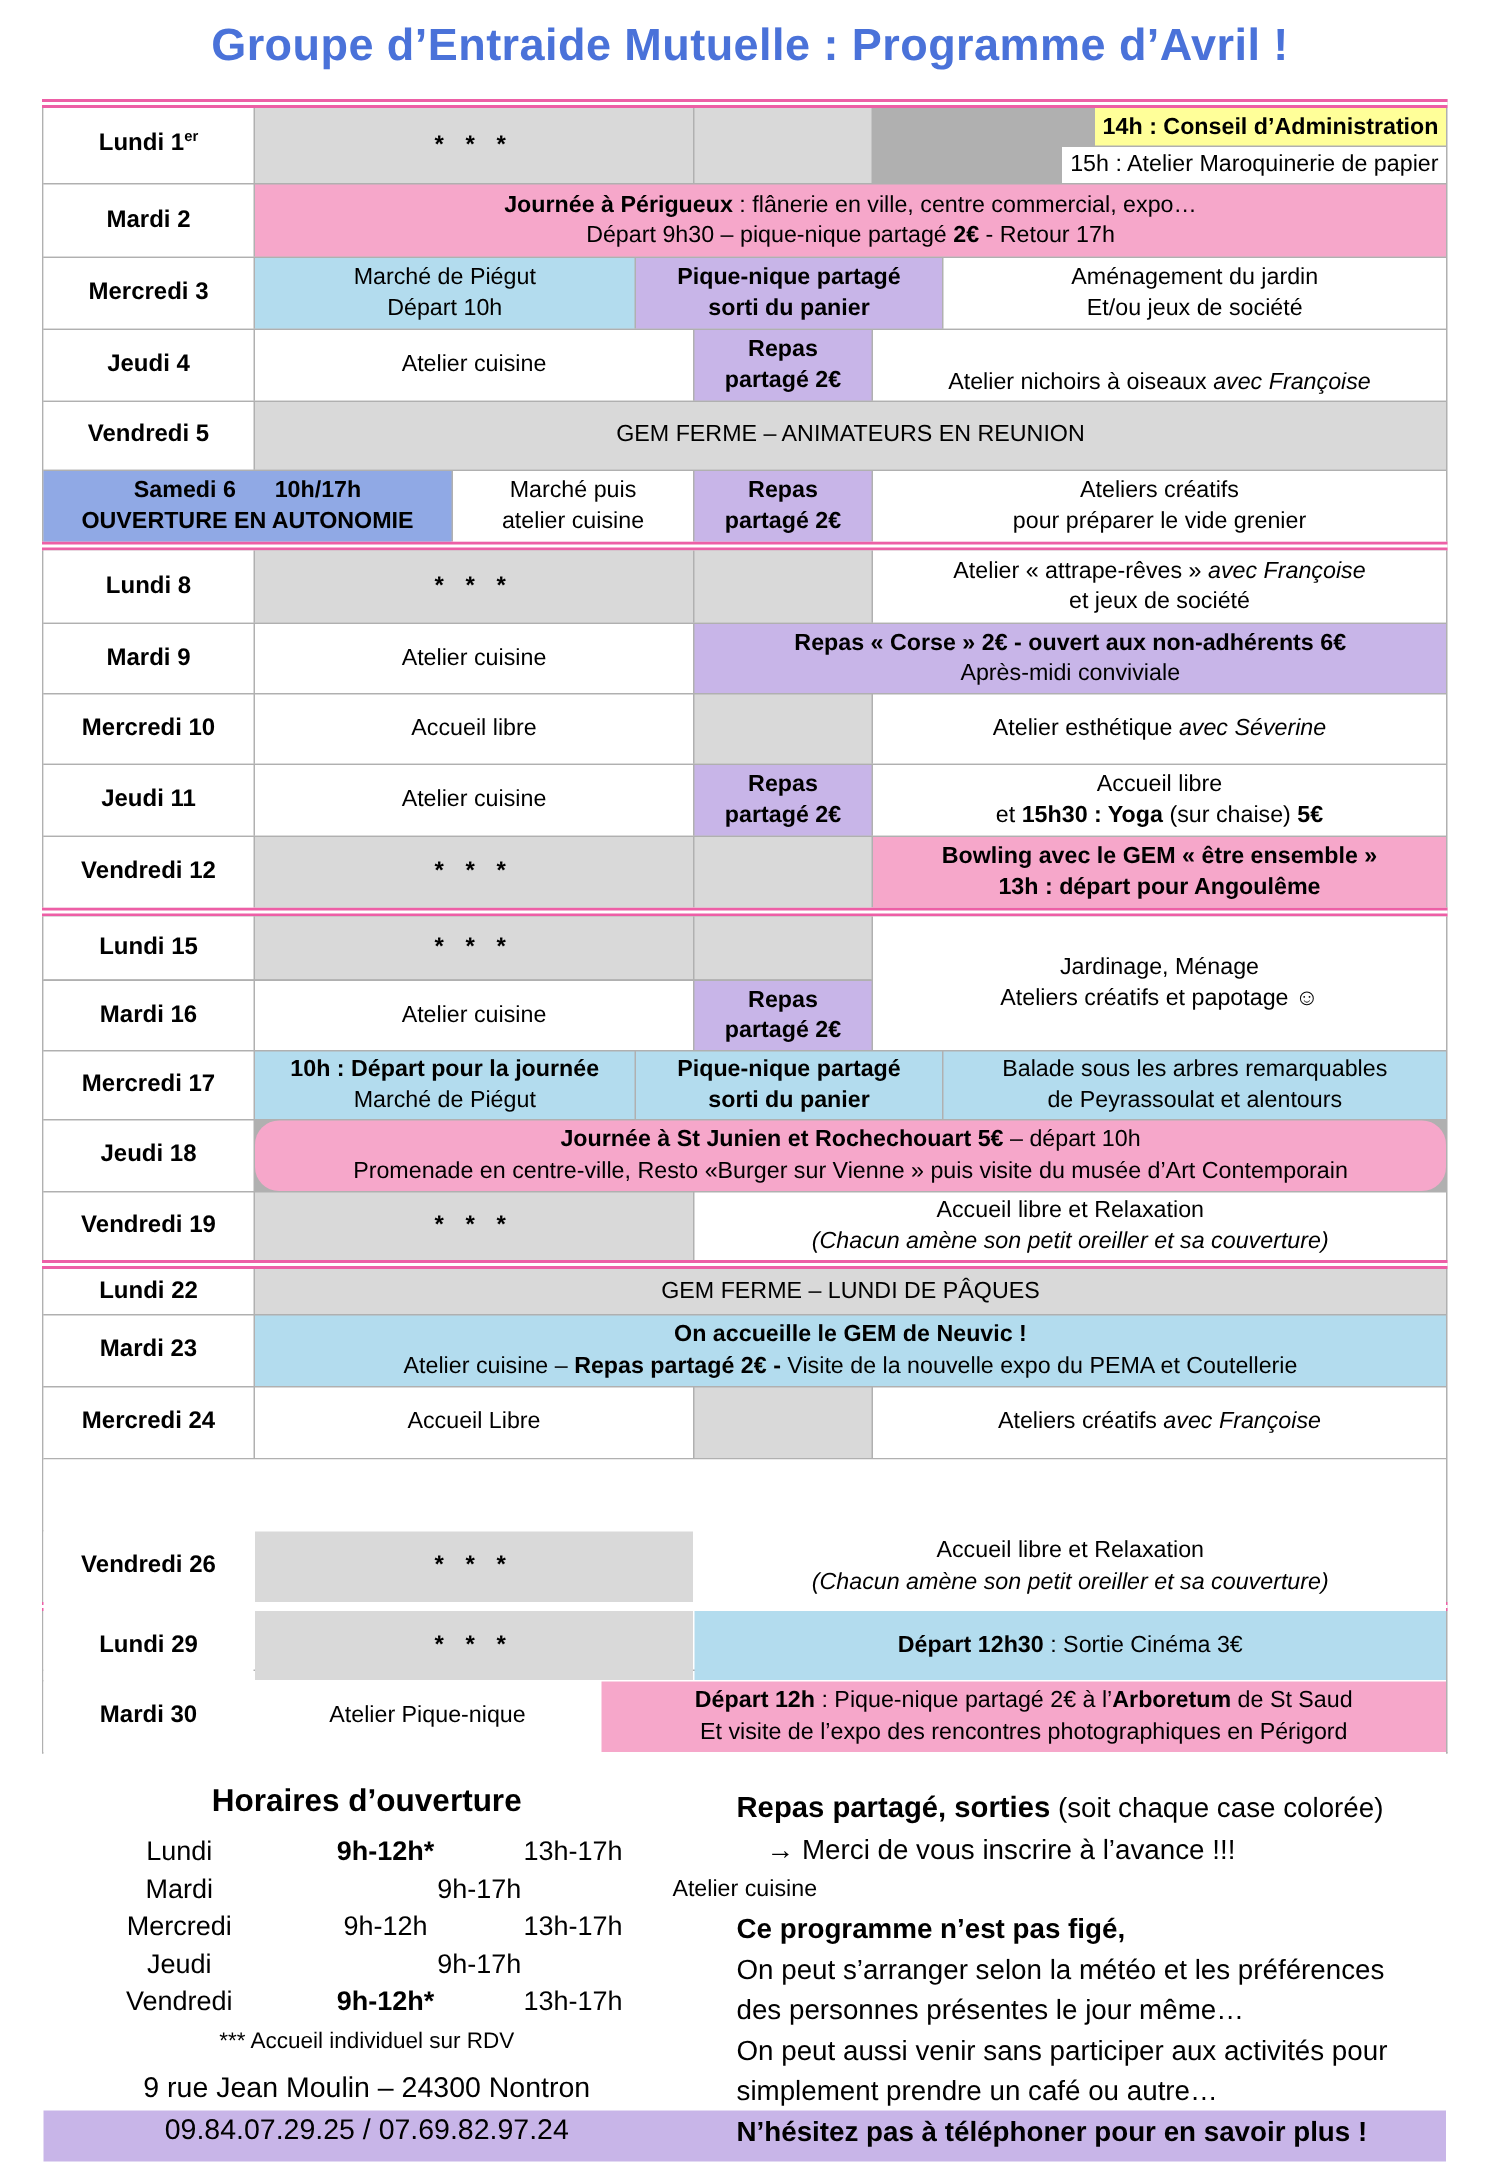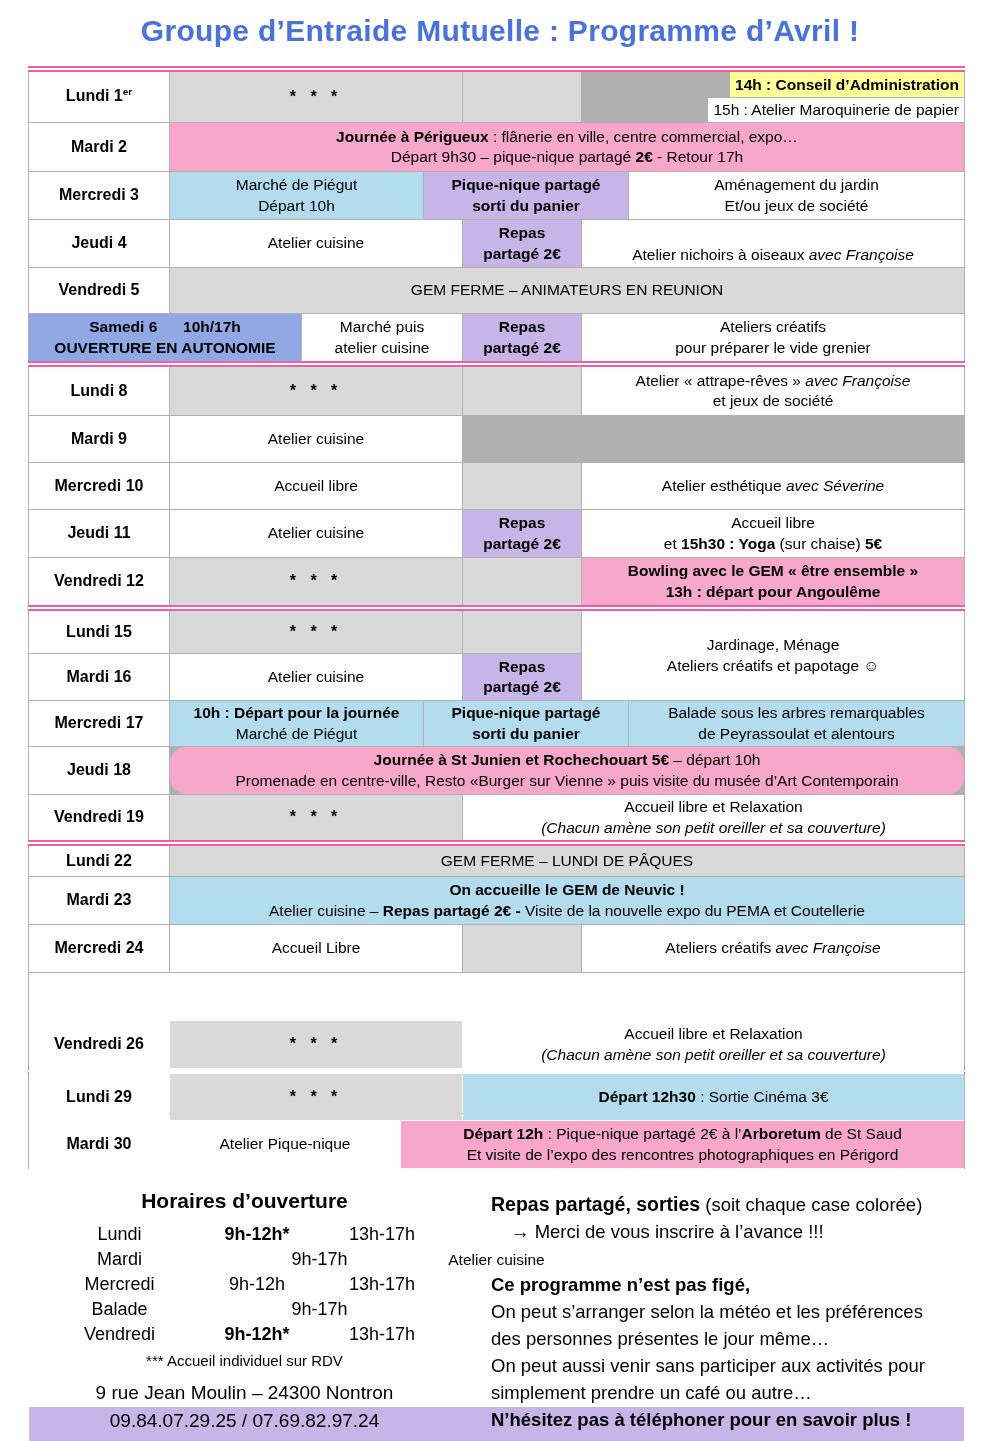--- a/index.html
+++ b/index.html
@@ -165,20 +165,24 @@
         <div class="ln"><span>et jeux de société</span></div>
       </div>
     </div>
     <div class="t-row" style="height: 47px;">
       <div class="cell day" style="flex: 0 0 140px; background: rgb(255, 255, 255);">
         <div class="ln"><span>Mardi 9</span></div>
       </div>
       <div class="cell" style="flex: 0 0 292px; background: rgb(255, 255, 255);">
         <div class="ln"><span>Atelier cuisine</span></div>
       </div>
+      <div class="cell" style="flex: 1 1 0px; background: rgb(200, 181, 232);">
+        <div class="ln"><span style="font-weight: bold;">Repas « Corse » 2€ - ouvert aux non-adhérents 6€</span></div>
+        <div class="ln"><span>Après-midi conviviale</span></div>
+      </div>
     </div>
     <div class="t-row" style="height: 47px;">
       <div class="cell day" style="flex: 0 0 140px; background: rgb(255, 255, 255);">
         <div class="ln"><span>Mercredi 10</span></div>
       </div>
       <div class="cell" style="flex: 0 0 292px; background: rgb(255, 255, 255);">
         <div class="ln"><span>Accueil libre</span></div>
       </div>
       <div class="cell" style="flex: 0 0 118px; background: rgb(217, 217, 217);"></div>
       <div class="cell" style="flex: 1 1 0px; background: rgb(255, 255, 255);">
@@ -382,21 +386,21 @@
         <div class="hrow">
           <div class="hday">Mardi</div>
           <div class="hfull">9h-17h</div>
         </div>
         <div class="hrow">
           <div class="hday">Mercredi</div>
           <div class="hslot">9h-12h</div>
           <div class="hslot">13h-17h</div>
         </div>
         <div class="hrow">
-          <div class="hday">Balade</div>
+          <div class="hday">Jeudi</div>
           <div class="hfull">9h-17h</div>
         </div>
         <div class="hrow">
           <div class="hday">Vendredi</div>
           <div class="hslot" style="font-weight: bold;">9h-12h*</div>
           <div class="hslot">13h-17h</div>
         </div>
       </div>
     <div class="hnote">*** Accueil individuel sur RDV</div>
     <div class="haddr">

